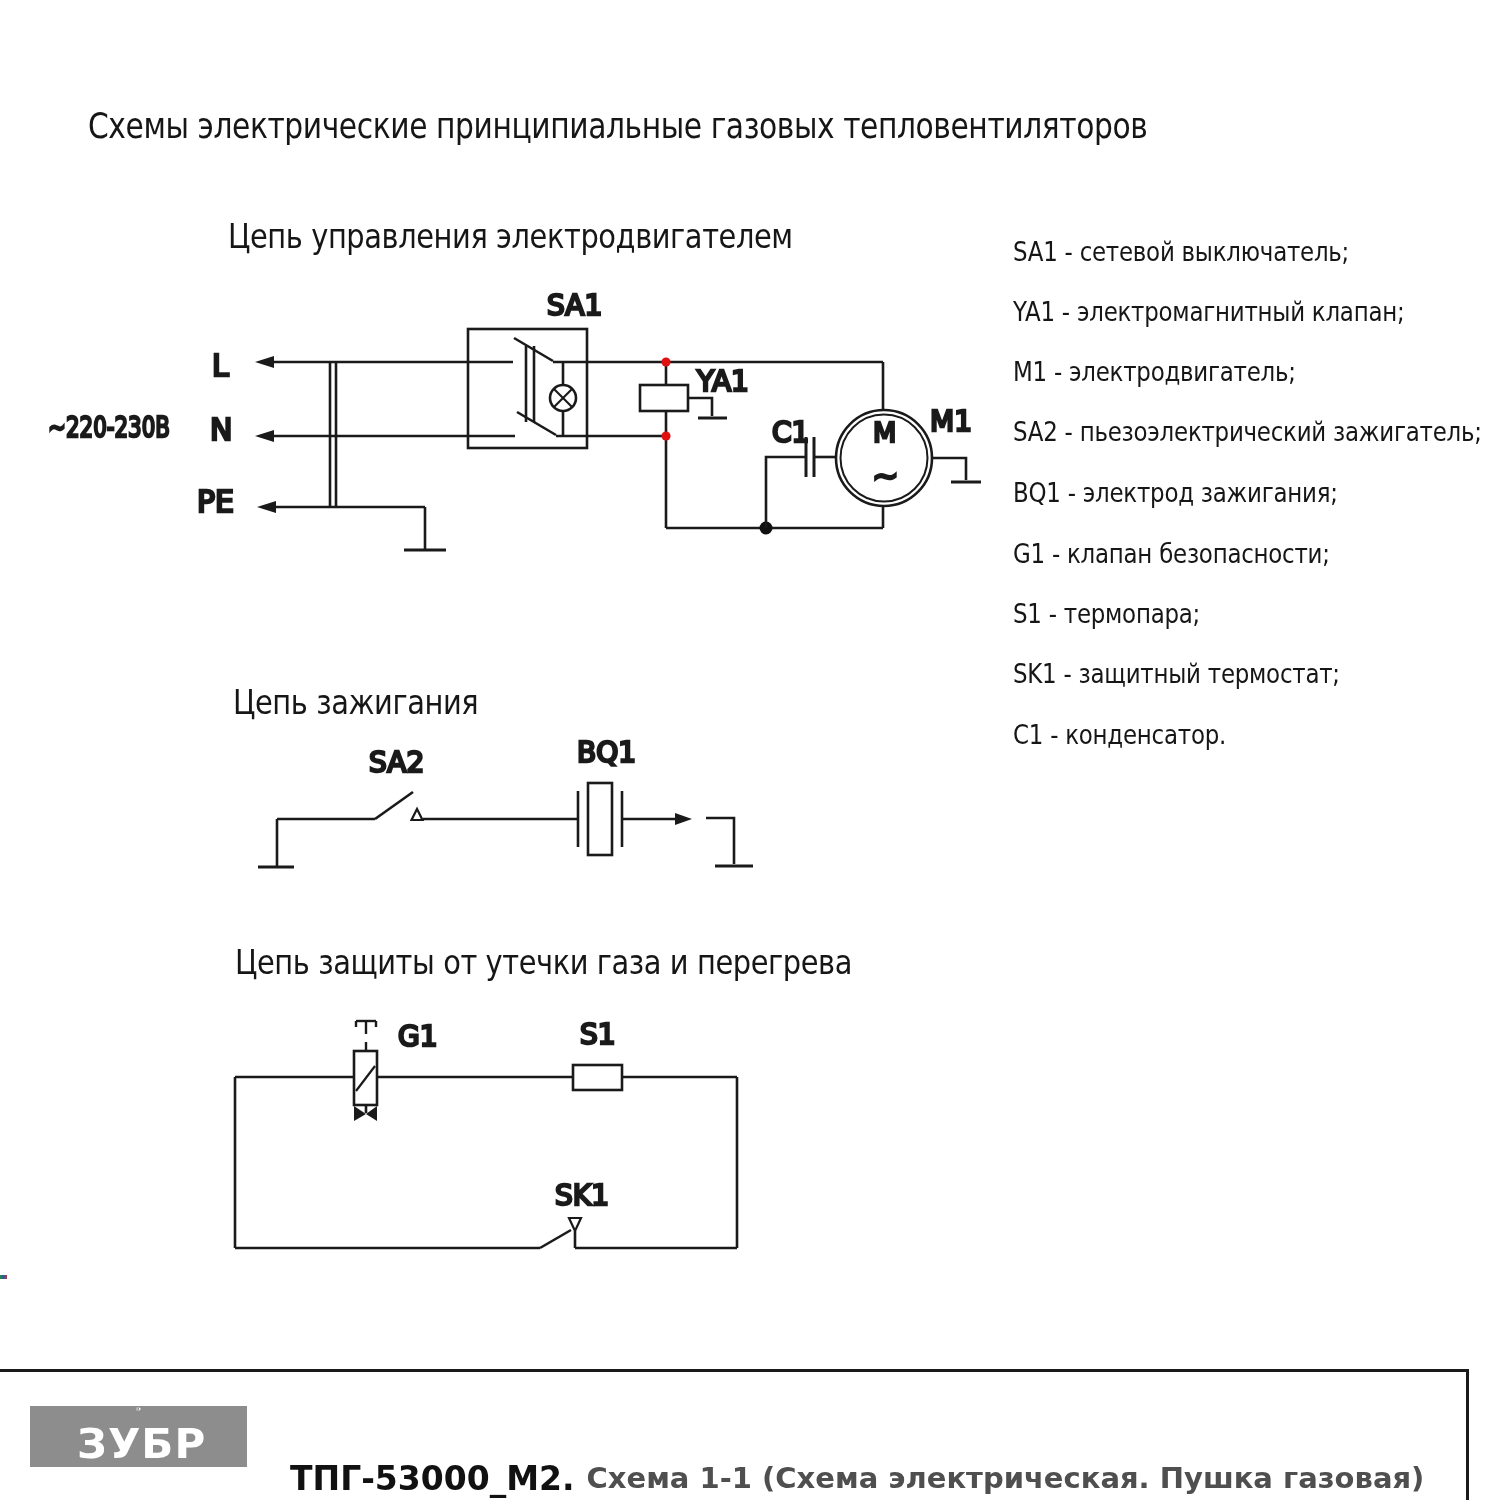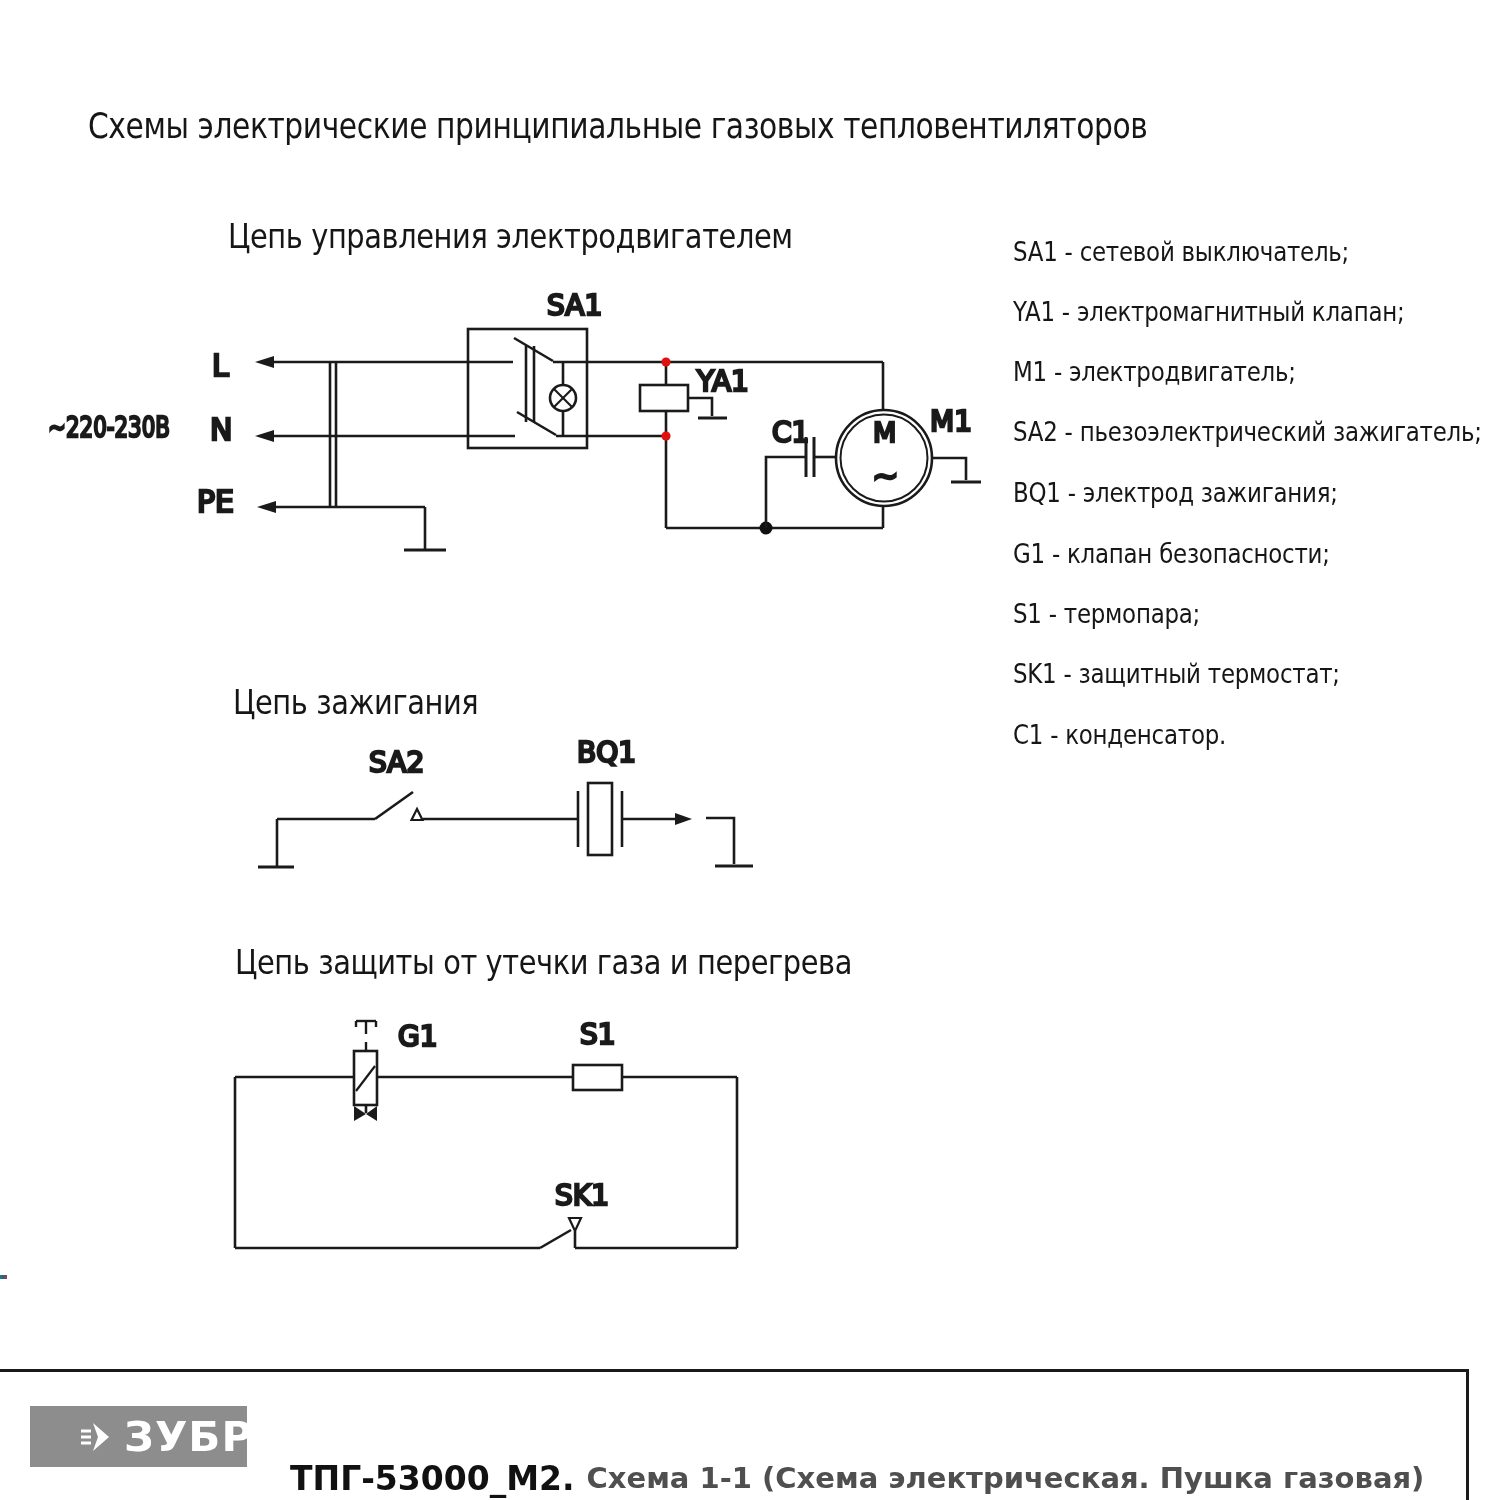--- a/index.html
+++ b/index.html
@@ -8,21 +8,21 @@
     font-family:"DejaVu Sans",sans-serif;color:#1a1a1a;overflow:hidden;
   }
   .abs{position:absolute;}
   .gost{transform:scaleX(0.85);transform-origin:0 0;white-space:nowrap;color:#161616;}
   .main-title{font-size:35px;letter-spacing:-0.5px;}
   .section-title{font-size:34px;letter-spacing:-0.5px;}
   .legend-item{font-size:27px;letter-spacing:-0.3px;}
   svg text{fill:#161616;font-family:"DejaVu Sans",sans-serif;}
   .footer-line{background:#1a1a1a;}
   .logo-box{
-    background:#8d8d8d;display:flex;align-items:center;justify-content:flex-end;gap:9px;
+    background:#8d8d8d;display:flex;align-items:center;justify-content:flex-start;gap:9px;flex-direction:column;
   }
   .logo-text{color:#ffffff;font-weight:bold;font-size:40px;letter-spacing:1px;transform:scaleX(1.05);transform-origin:0 50%;}
   .footer-text{display:flex;align-items:baseline;white-space:nowrap;}
   .footer-model{font-size:33px;font-weight:bold;color:#111111;}
   .footer-caption{font-size:29px;color:#4f4f4f;margin-left:12px;font-weight:bold;}
   .edge-artifact{background:linear-gradient(90deg,#1f8a44,#2e57a8,#b03a3a);}
 </style>
 </head>
 <body>
 

